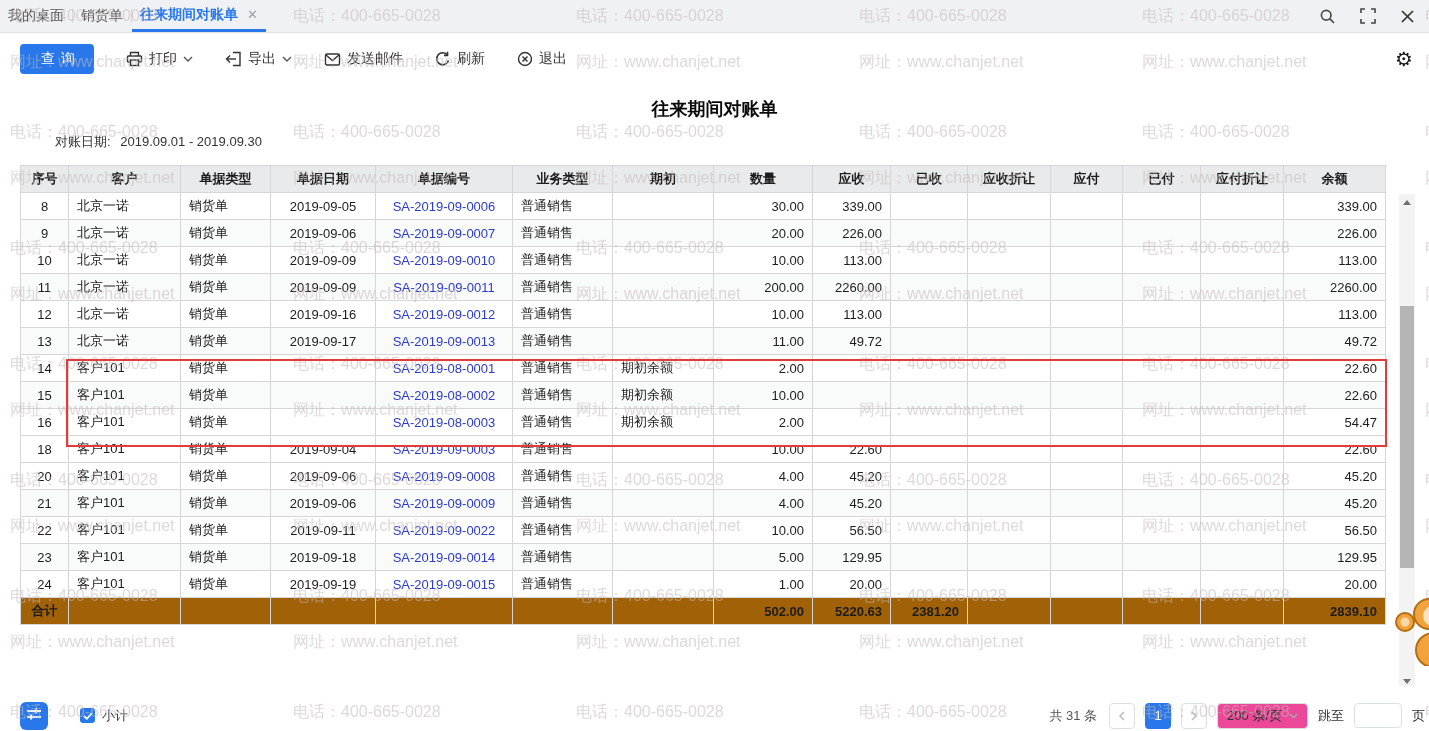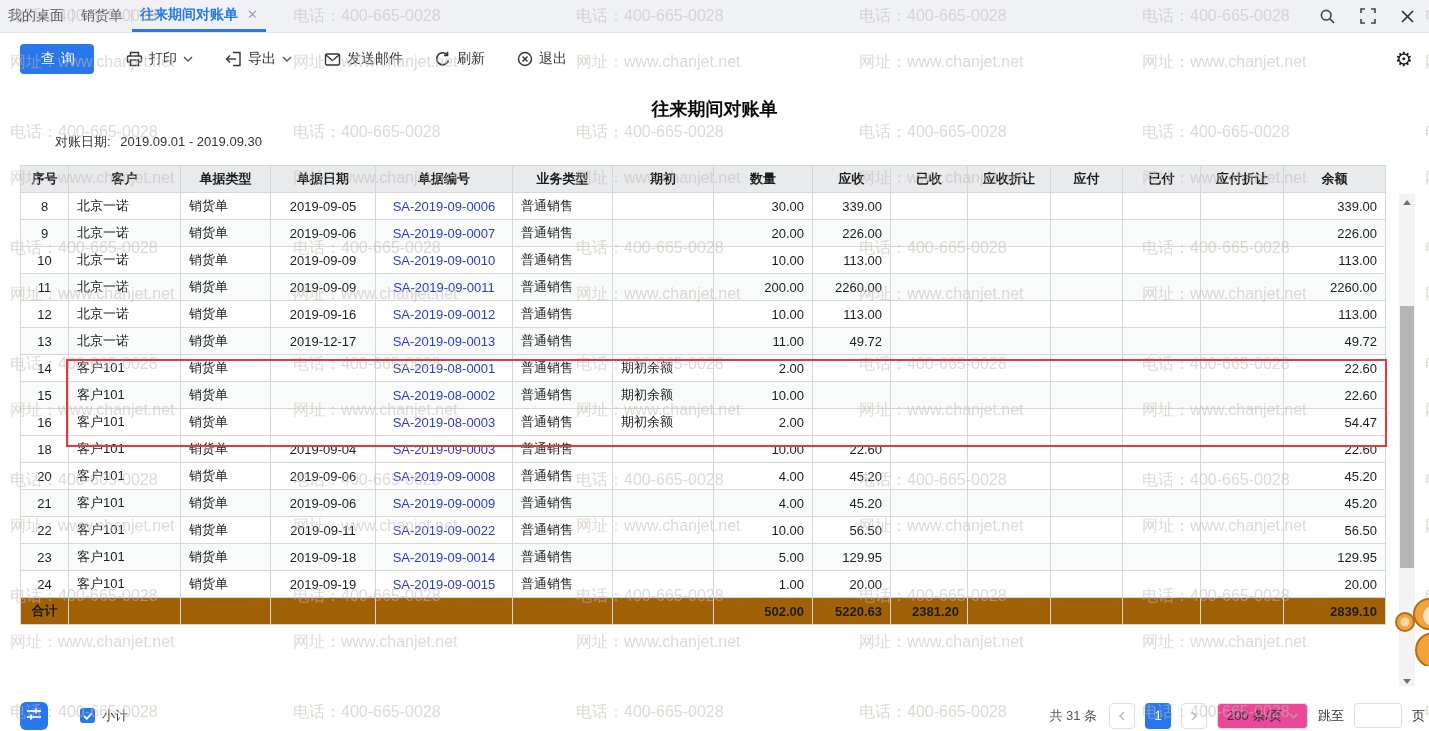--- a/index.html
+++ b/index.html
@@ -314,21 +314,21 @@
           <td class="r"></td>
           <td class="r"></td>
           <td class="r"></td>
           <td class="r"></td>
           <td class="r">113.00</td>
         </tr>
         <tr class="alt">
           <td class="c">13</td>
           <td class="l">北京一诺</td>
           <td class="l">销货单</td>
-          <td class="c">2019-12-17</td>
+          <td class="c">2019-09-17</td>
           <td class="c"><span class="doc-link">SA-2019-09-0013</span></td>
           <td class="l">普通销售</td>
           <td class="l"></td>
           <td class="r">11.00</td>
           <td class="r">49.72</td>
           <td class="r"></td>
           <td class="r"></td>
           <td class="r"></td>
           <td class="r"></td>
           <td class="r"></td>

